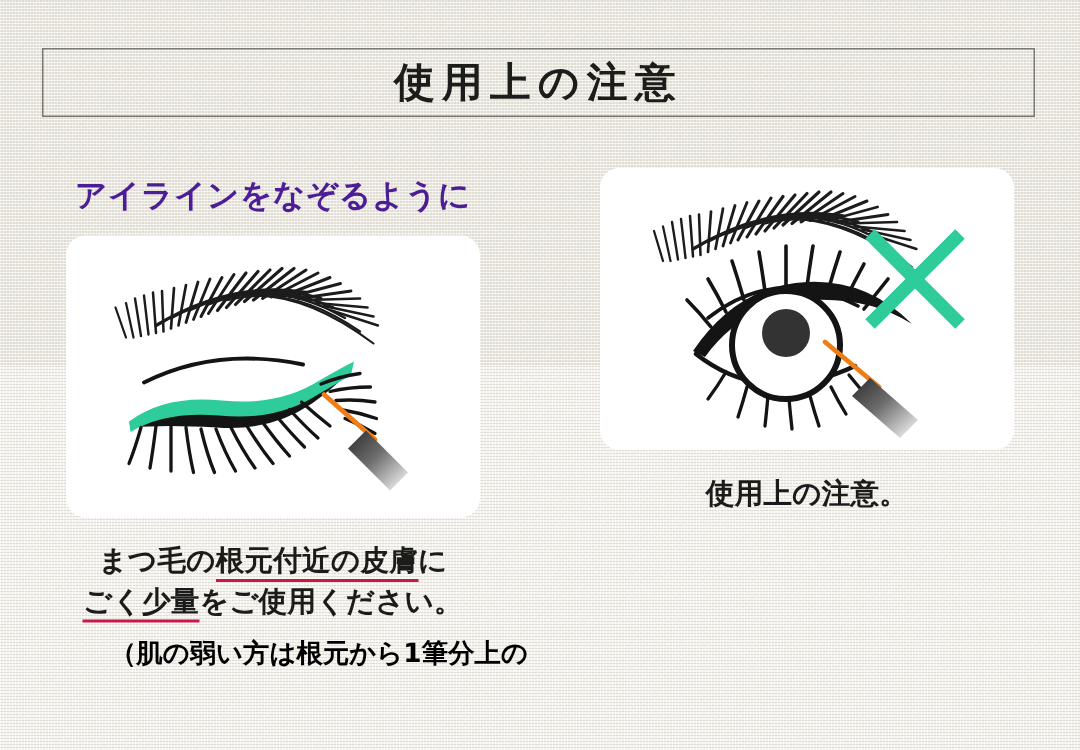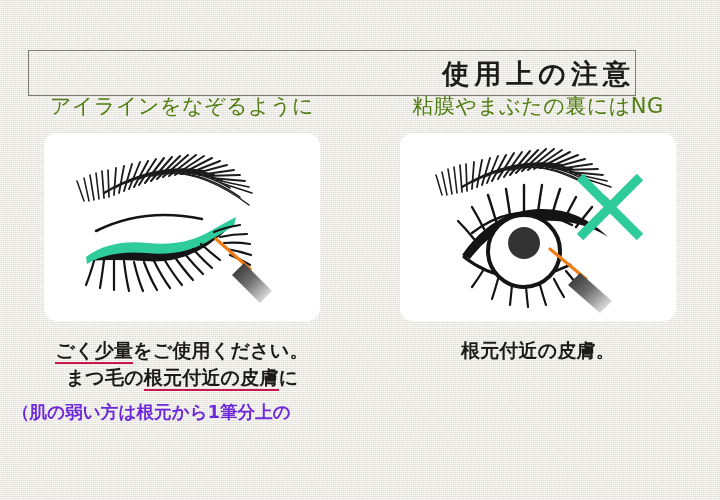--- a/index.html
+++ b/index.html
@@ -32,28 +32,27 @@
     position: absolute;
     inset: 0;
     z-index: 1;
   }
 
   
   .title-box {
     position: absolute;
     left: 28px;
     top: 32px;
-    width: 608px;
+    width: 662px;
     height: 46px;
     border: 1px solid #7b7b73;
     box-sizing: border-box;
     display: flex;
     align-items: center;
-    justify-content: flex-end;
-    margin-top: 18px;
+    justify-content: center;
   }
   .title-text {
     font-size: 27px;
     font-weight: 700;
     color: #1c1c1a;
     letter-spacing: 5px;
     line-height: 1;
     white-space: nowrap;
   }
 
@@ -62,25 +61,26 @@
     position: absolute;
     top: 96px;
     width: 340px;
   }
   .col-left  { left: 12px; }
   .col-right { left: 368px; }
 
   .col-heading {
     text-align: center;
     font-size: 21px;
-    font-weight: 400;
-    color: #4d7c0f;
+    font-weight: 700;
+    color: #4c1d95;
     letter-spacing: 0.5px;
     line-height: 1;
     white-space: nowrap;
+    margin-top: 24px;
   }
 
   .card {
     position: relative;
     margin: 16px auto 0 auto;
     width: 276px;
     height: 188px;
     background: #ffffff;
     border-radius: 13px;
     overflow: hidden;
@@ -96,24 +96,24 @@
     line-height: 1.42;
     letter-spacing: 0.2px;
   }
   .caption .line { display: block; white-space: nowrap; }
   .u {
     border-bottom: 2px solid #c8184b;
     padding-bottom: 1px;
   }
   .note {
     margin-top: 9px;
-    text-align: left;
+    text-align: right;
     font-size: 17.5px;
     font-weight: 700;
-    color: #6d28d9;
+    color: #000000;
     line-height: 1.45;
     letter-spacing: 0.1px;
   }
   .note .line { display: block; white-space: nowrap; }
 </style>
 </head>
 <body>
 
 <div id="paper-texture"></div>
 
@@ -204,32 +204,31 @@
         </g>
 
         <g>
           <line x1="172" y1="106" x2="206" y2="136" stroke="#ef7d14" stroke-width="3.2" stroke-linecap="round"></line>
           <path d="M200 130 L228 158 L216 170 L188 142 Z" fill="url(#handleL)"></path>
         </g>
       </svg>
     </div>
 
     <div class="caption">
+      <span class="line"><span>まつ毛の</span><span class="u">根元付近の皮膚</span><span>に</span></span>
       <span class="line"><span class="u">ごく少量</span><span>をご使用ください。</span></span>
-      <span class="line"><span>まつ毛の</span><span class="u">根元付近の皮膚</span><span>に</span></span>
     </div>
 
     <div class="note">
       <span class="line">（肌の弱い方は根元から1筆分上の</span>
     </div>
   </div>
 
   <div class="col col-right">
 
-    <div class="col-heading">粘膜やまぶたの裏にはNG</div>
 
     <div class="card">
       <svg viewBox="0 0 276 188" xmlns="http://www.w3.org/2000/svg">
         <defs>
           <linearGradient id="handleR" x1="0" y1="0" x2="1" y2="1">
             <stop offset="0%" stop-color="#2b2b2b"></stop>
             <stop offset="45%" stop-color="#6e6e6e"></stop>
             <stop offset="100%" stop-color="#ffffff"></stop>
           </linearGradient>
         </defs>
@@ -308,17 +307,17 @@
         </g>
 
         <g>
           <line x1="150" y1="116" x2="186" y2="146" stroke="#ef7d14" stroke-width="3.2" stroke-linecap="round"></line>
           <path d="M180 140 L212 168 L200 180 L168 152 Z" fill="url(#handleR)"></path>
         </g>
       </svg>
     </div>
 
     <div class="caption">
-      <span class="line">根元付近の皮膚。</span>
+      <span class="line">使用上の注意。</span>
     </div>
   </div>
 
 </div>
 
 </body></html>

